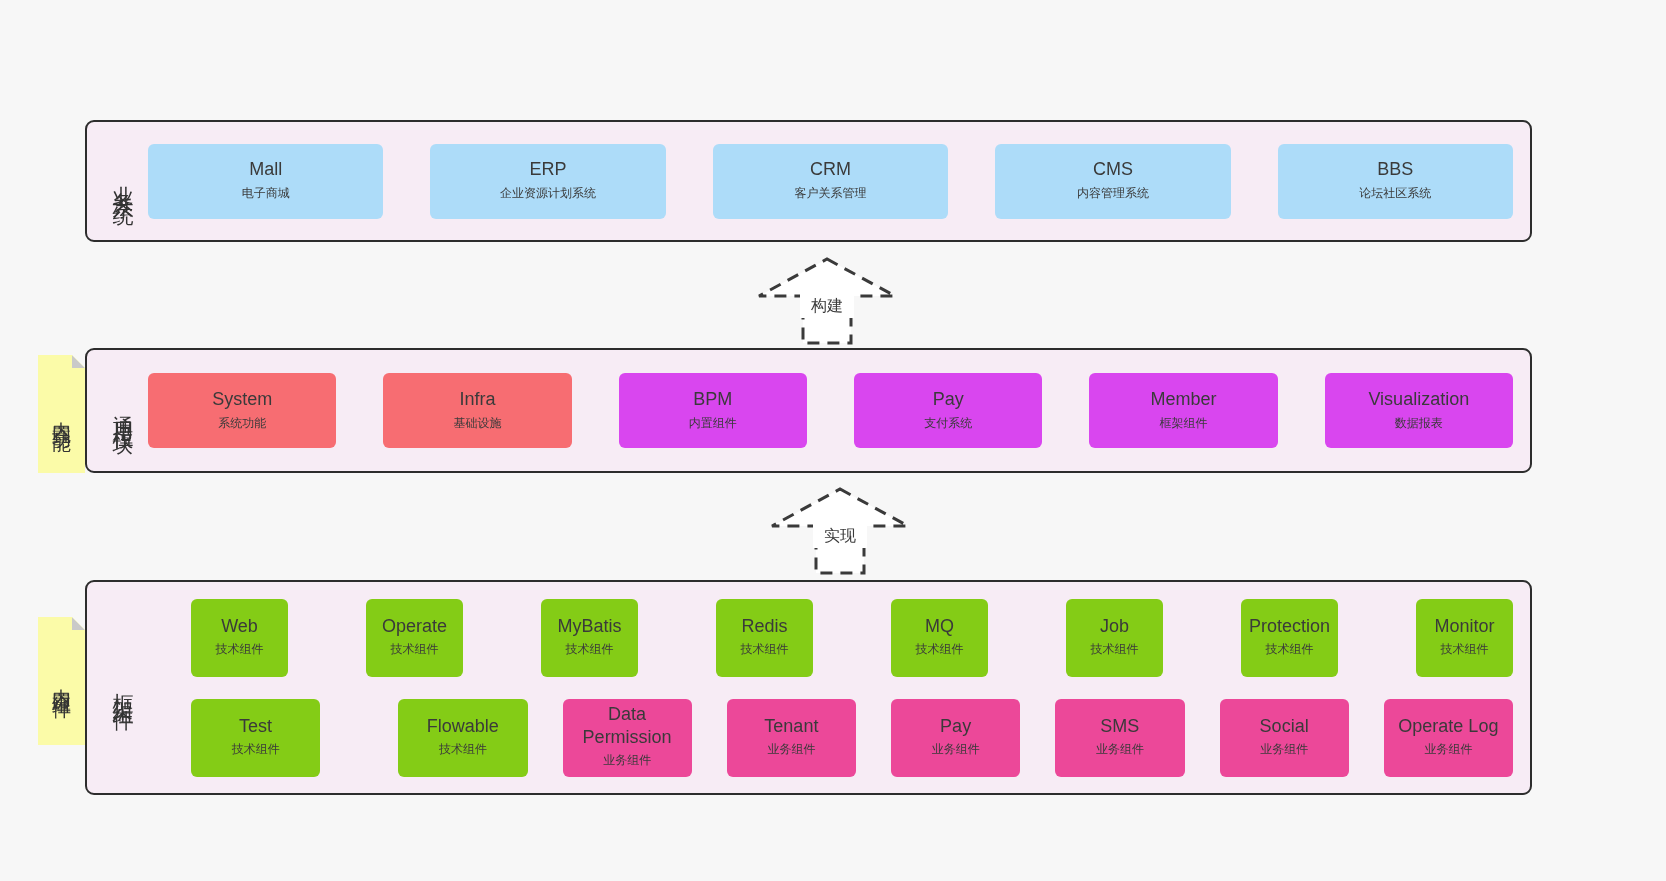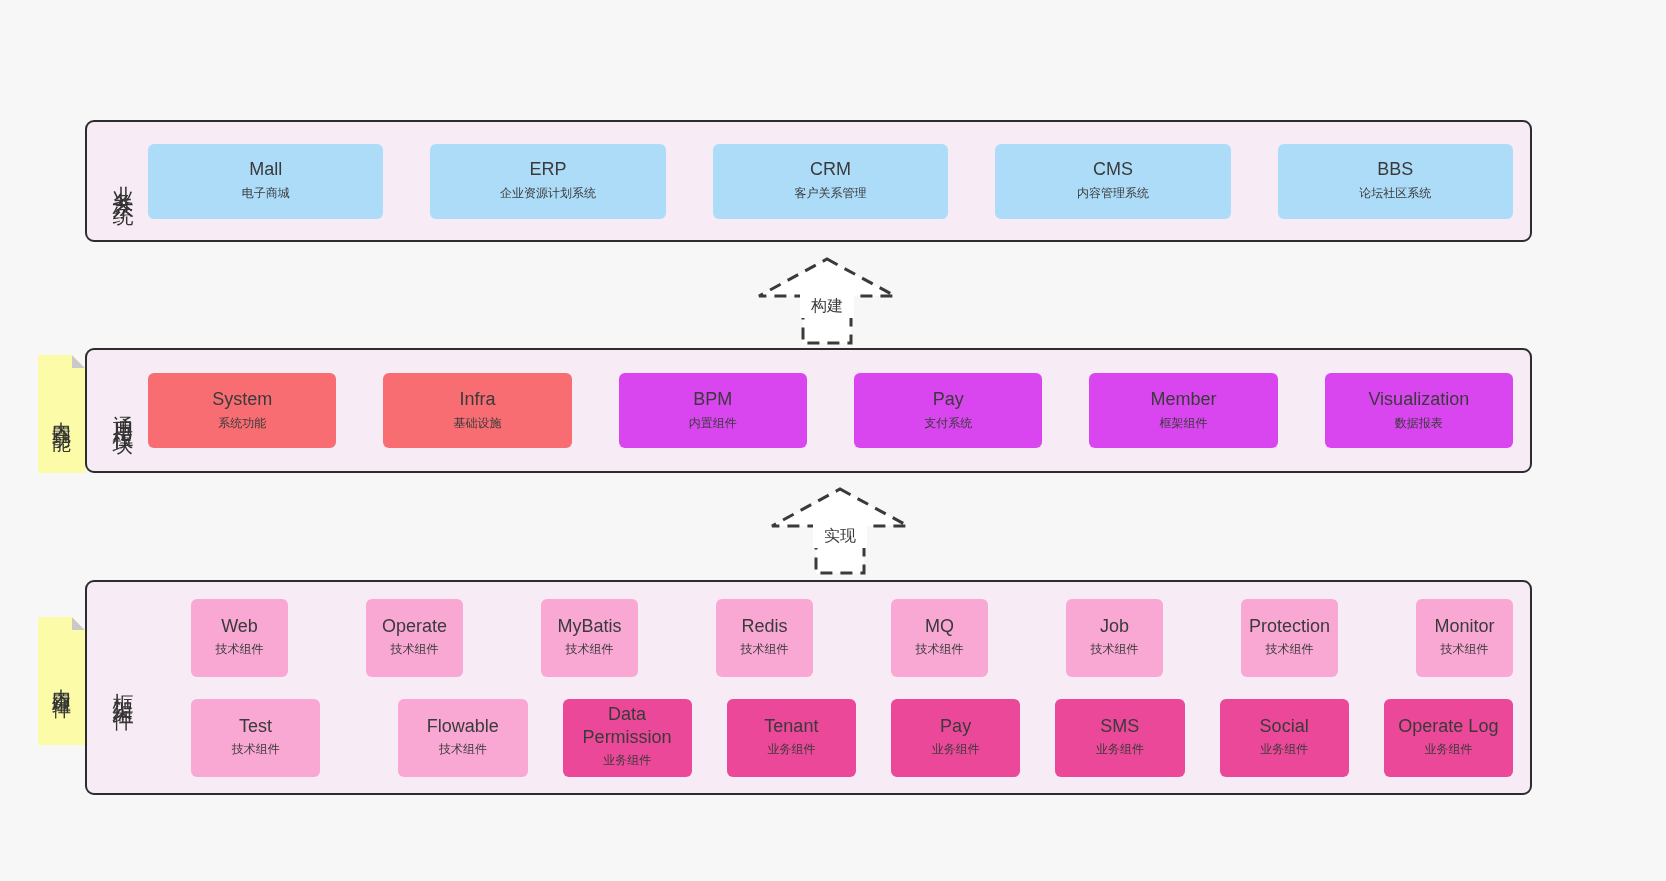--- a/index.html
+++ b/index.html
@@ -42,21 +42,21 @@
     text-align:center; line-height:24px; padding:4px 2px;
   }
   .row-content .box { height:75px; }
   .grid-row .box { height:78px; line-height:23px; }
   .box-name { font-size:18px; }
   .box-desc { font-size:12px; }
 
   .blue        { background:#addcf9; }
   .red         { background:#f76d72; }
   .pink        { background:#d946ef; }
-  .green-dark  { background:#f9a8d4;margin-left:43px; }
+  .green-dark  { background:#84cc16;margin-left:43px; }
   .green-light { background:#ec4899; }
 
   
   .note {
     position:absolute; left:38px; width:47px;
     background:#fbfba8;
     clip-path:polygon(0 0, calc(100% - 13px) 0, 100% 13px, 100% 100%, 0 100%);
     display:flex; align-items:center; justify-content:center;
   }
   .note-1 { top:355px; height:118px; }

